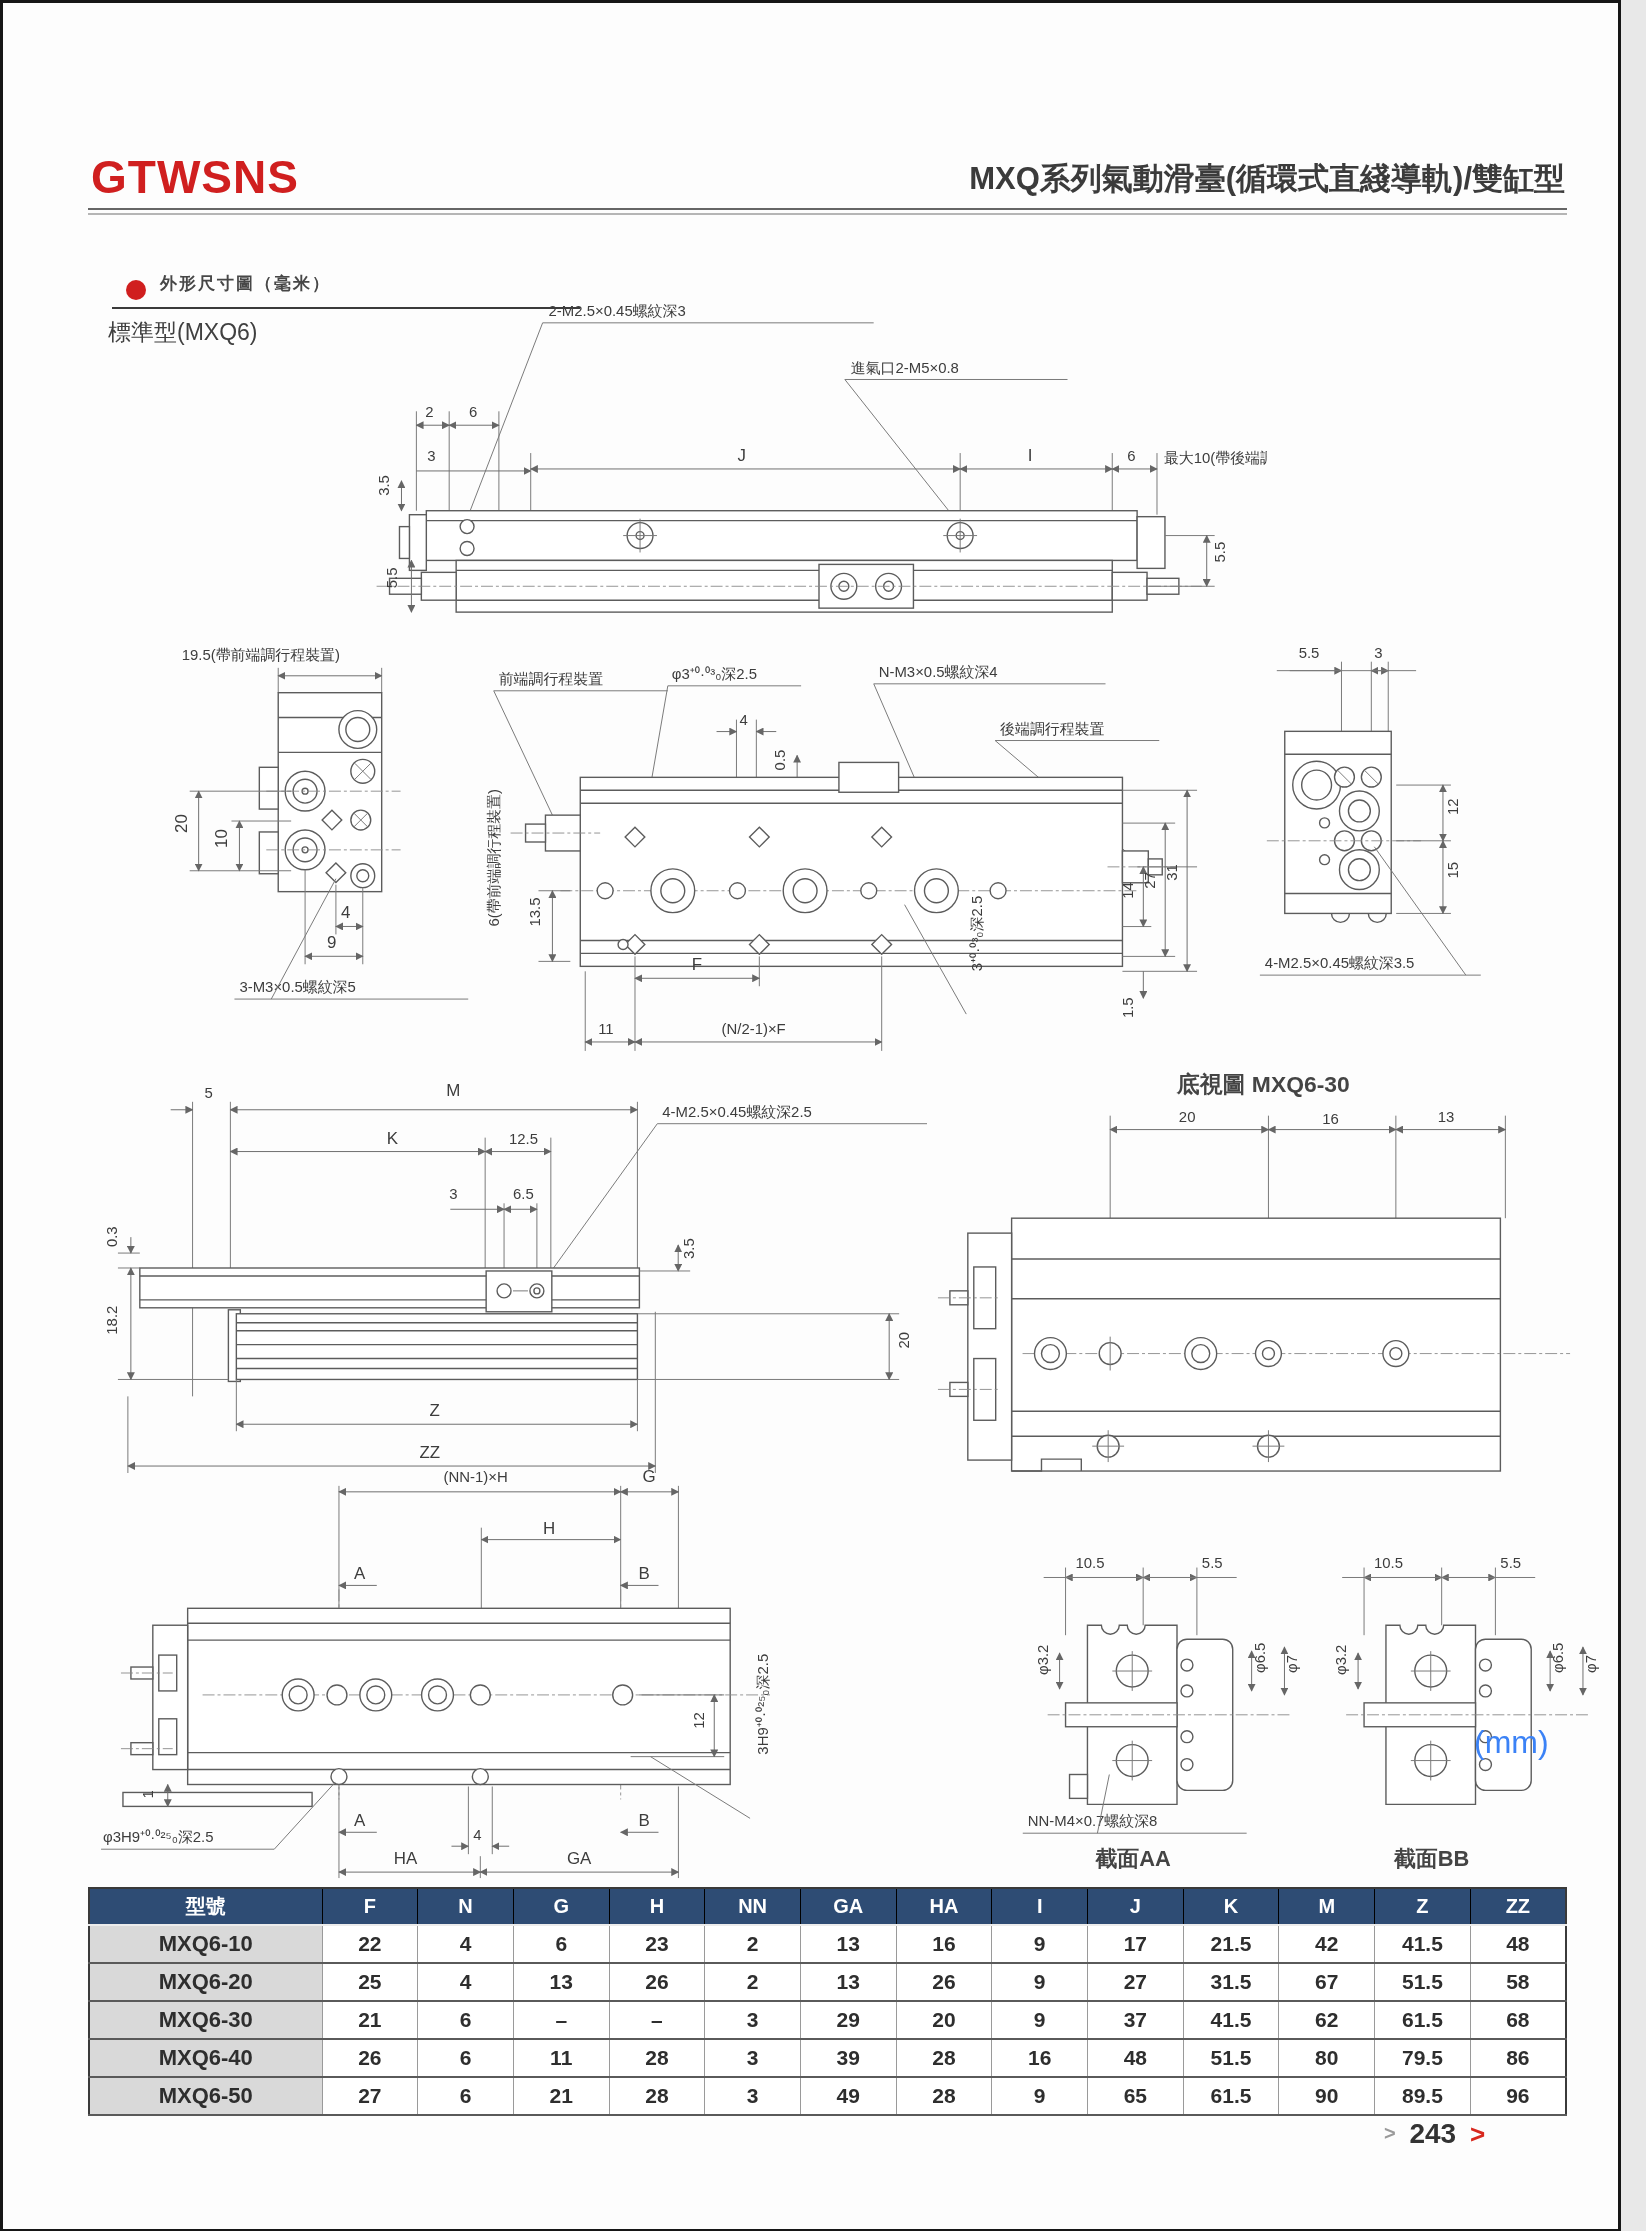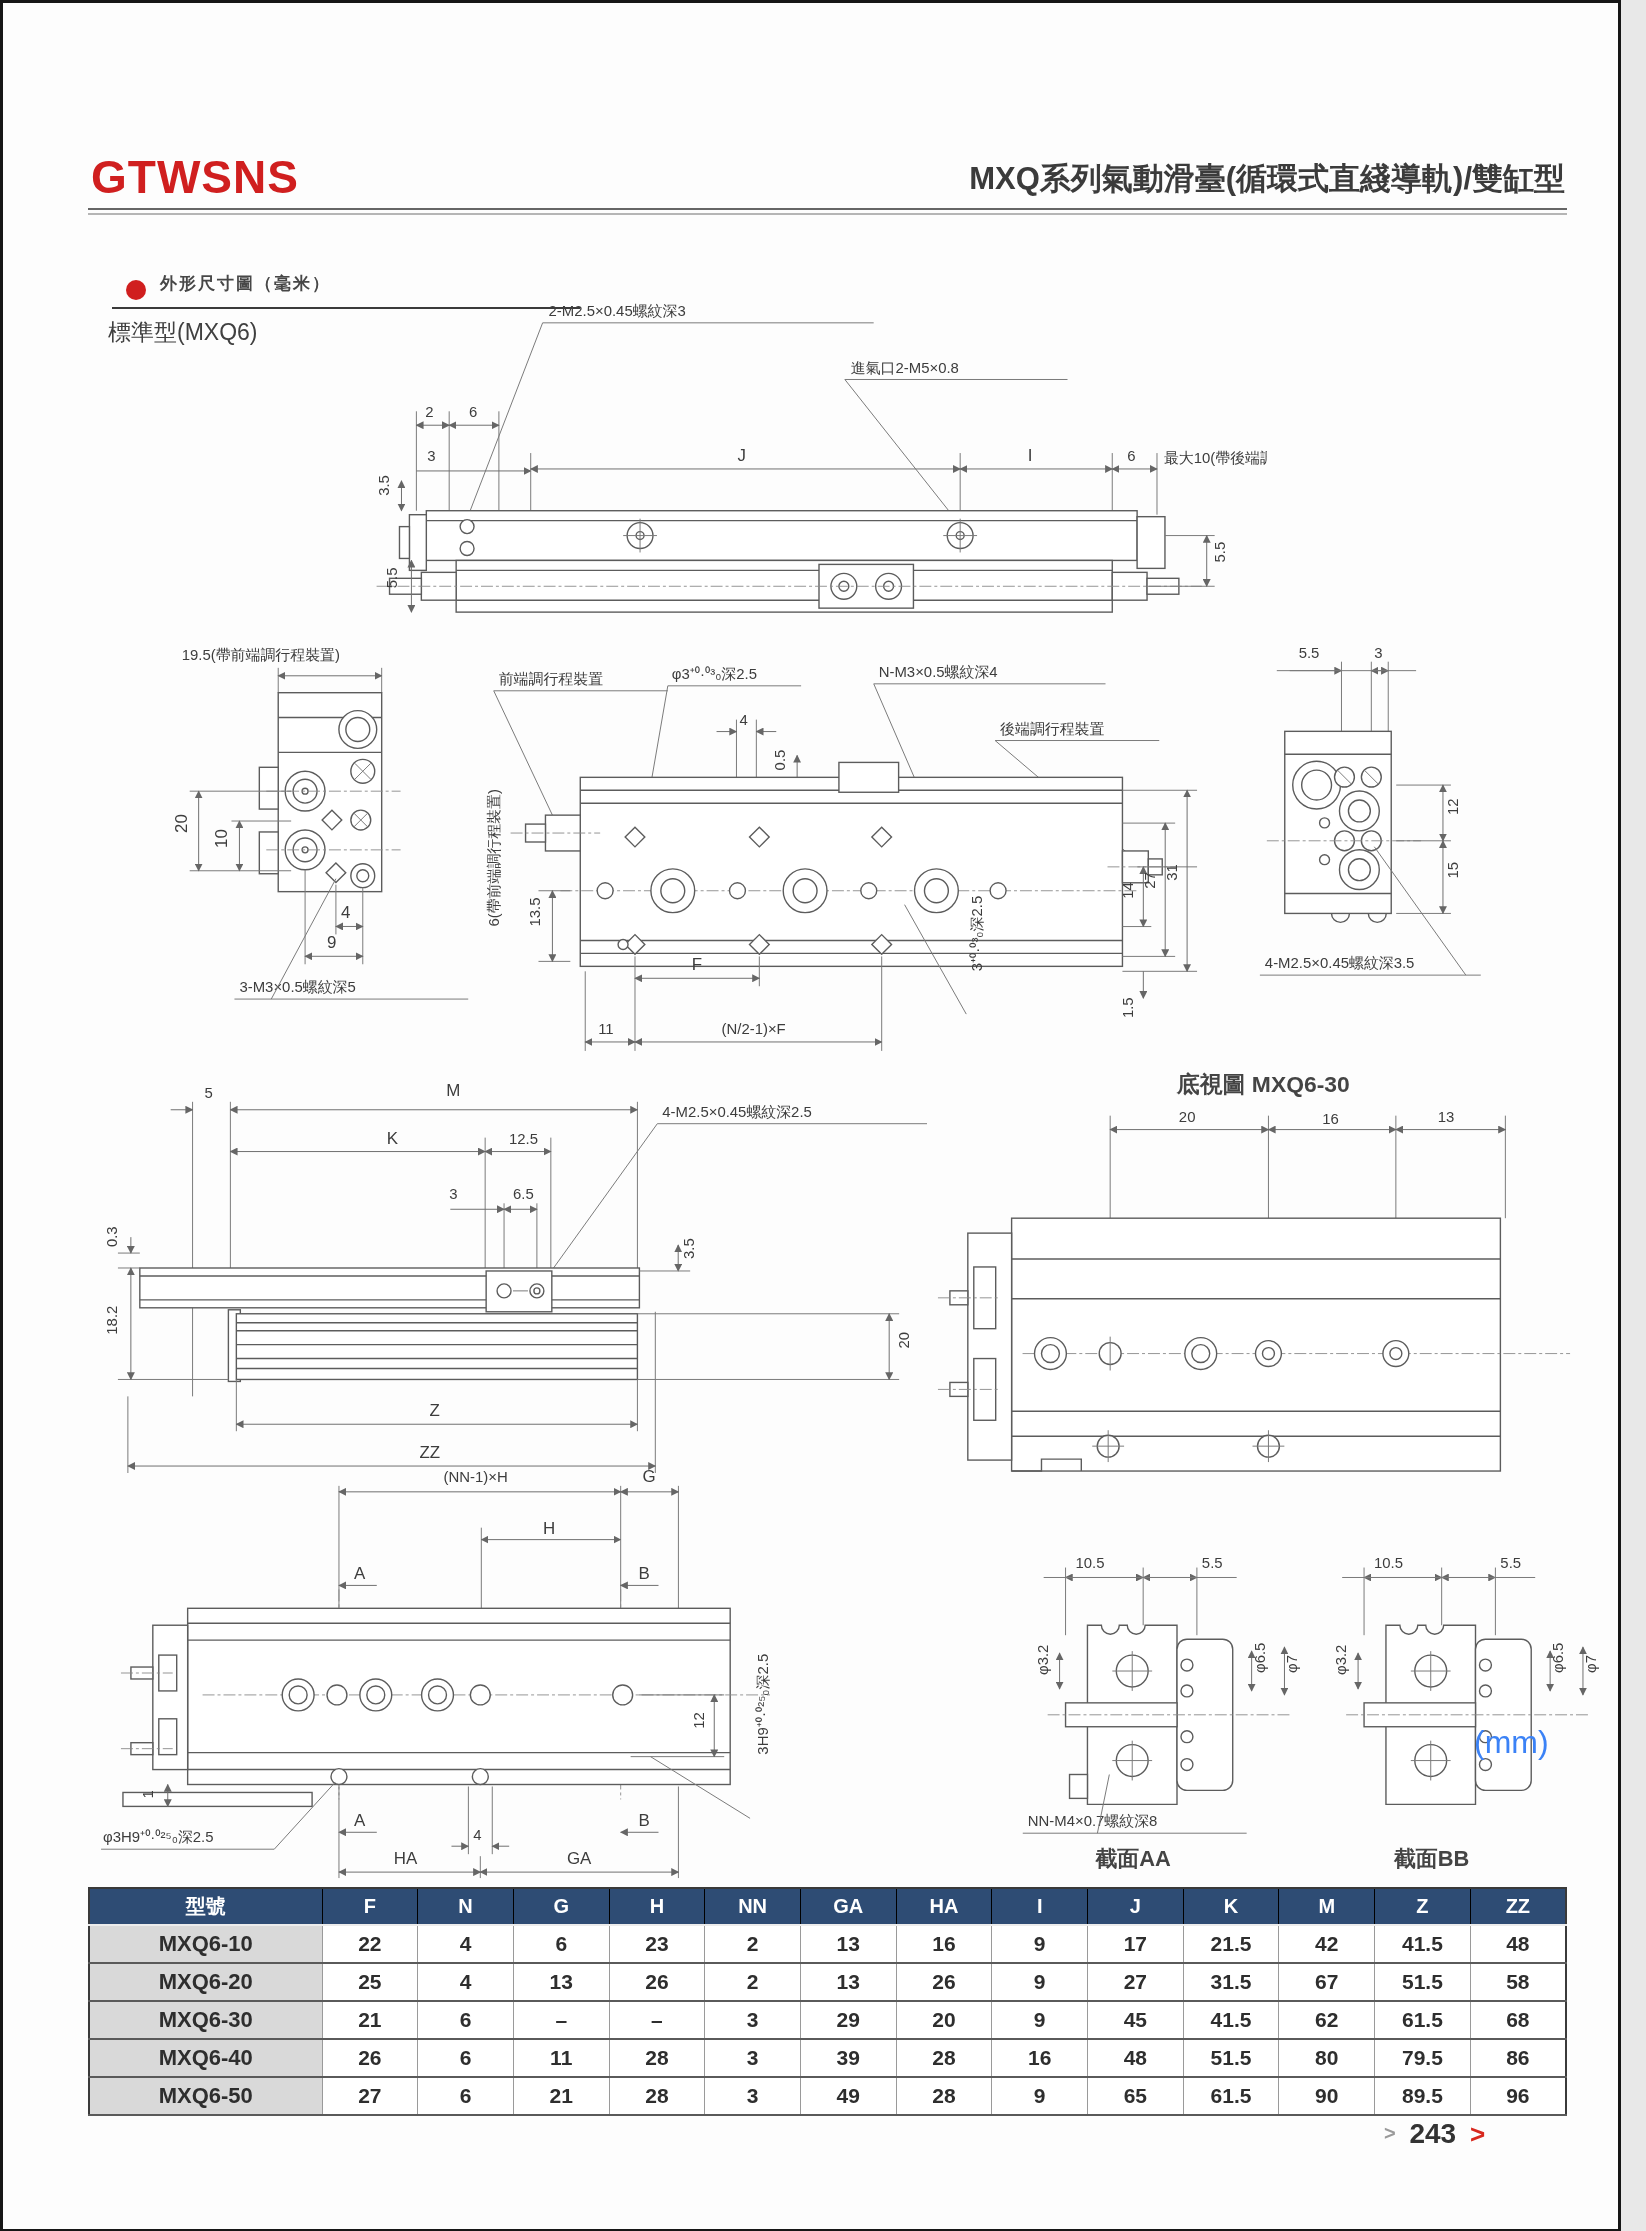--- a/index.html
+++ b/index.html
@@ -609,21 +609,21 @@
           <tr>
             <td class="model-cell" style="background: rgb(217, 217, 217);">MXQ6-30</td>
             <td>21</td>
             <td>6</td>
             <td>–</td>
             <td>–</td>
             <td>3</td>
             <td>29</td>
             <td>20</td>
             <td>9</td>
-            <td>45</td>
+            <td>37</td>
             <td>41.5</td>
             <td>62</td>
             <td>61.5</td>
             <td>68</td>
           </tr>
           <tr>
             <td class="model-cell" style="background: rgb(217, 217, 217);">MXQ6-40</td>
             <td>26</td>
             <td>6</td>
             <td>11</td>

